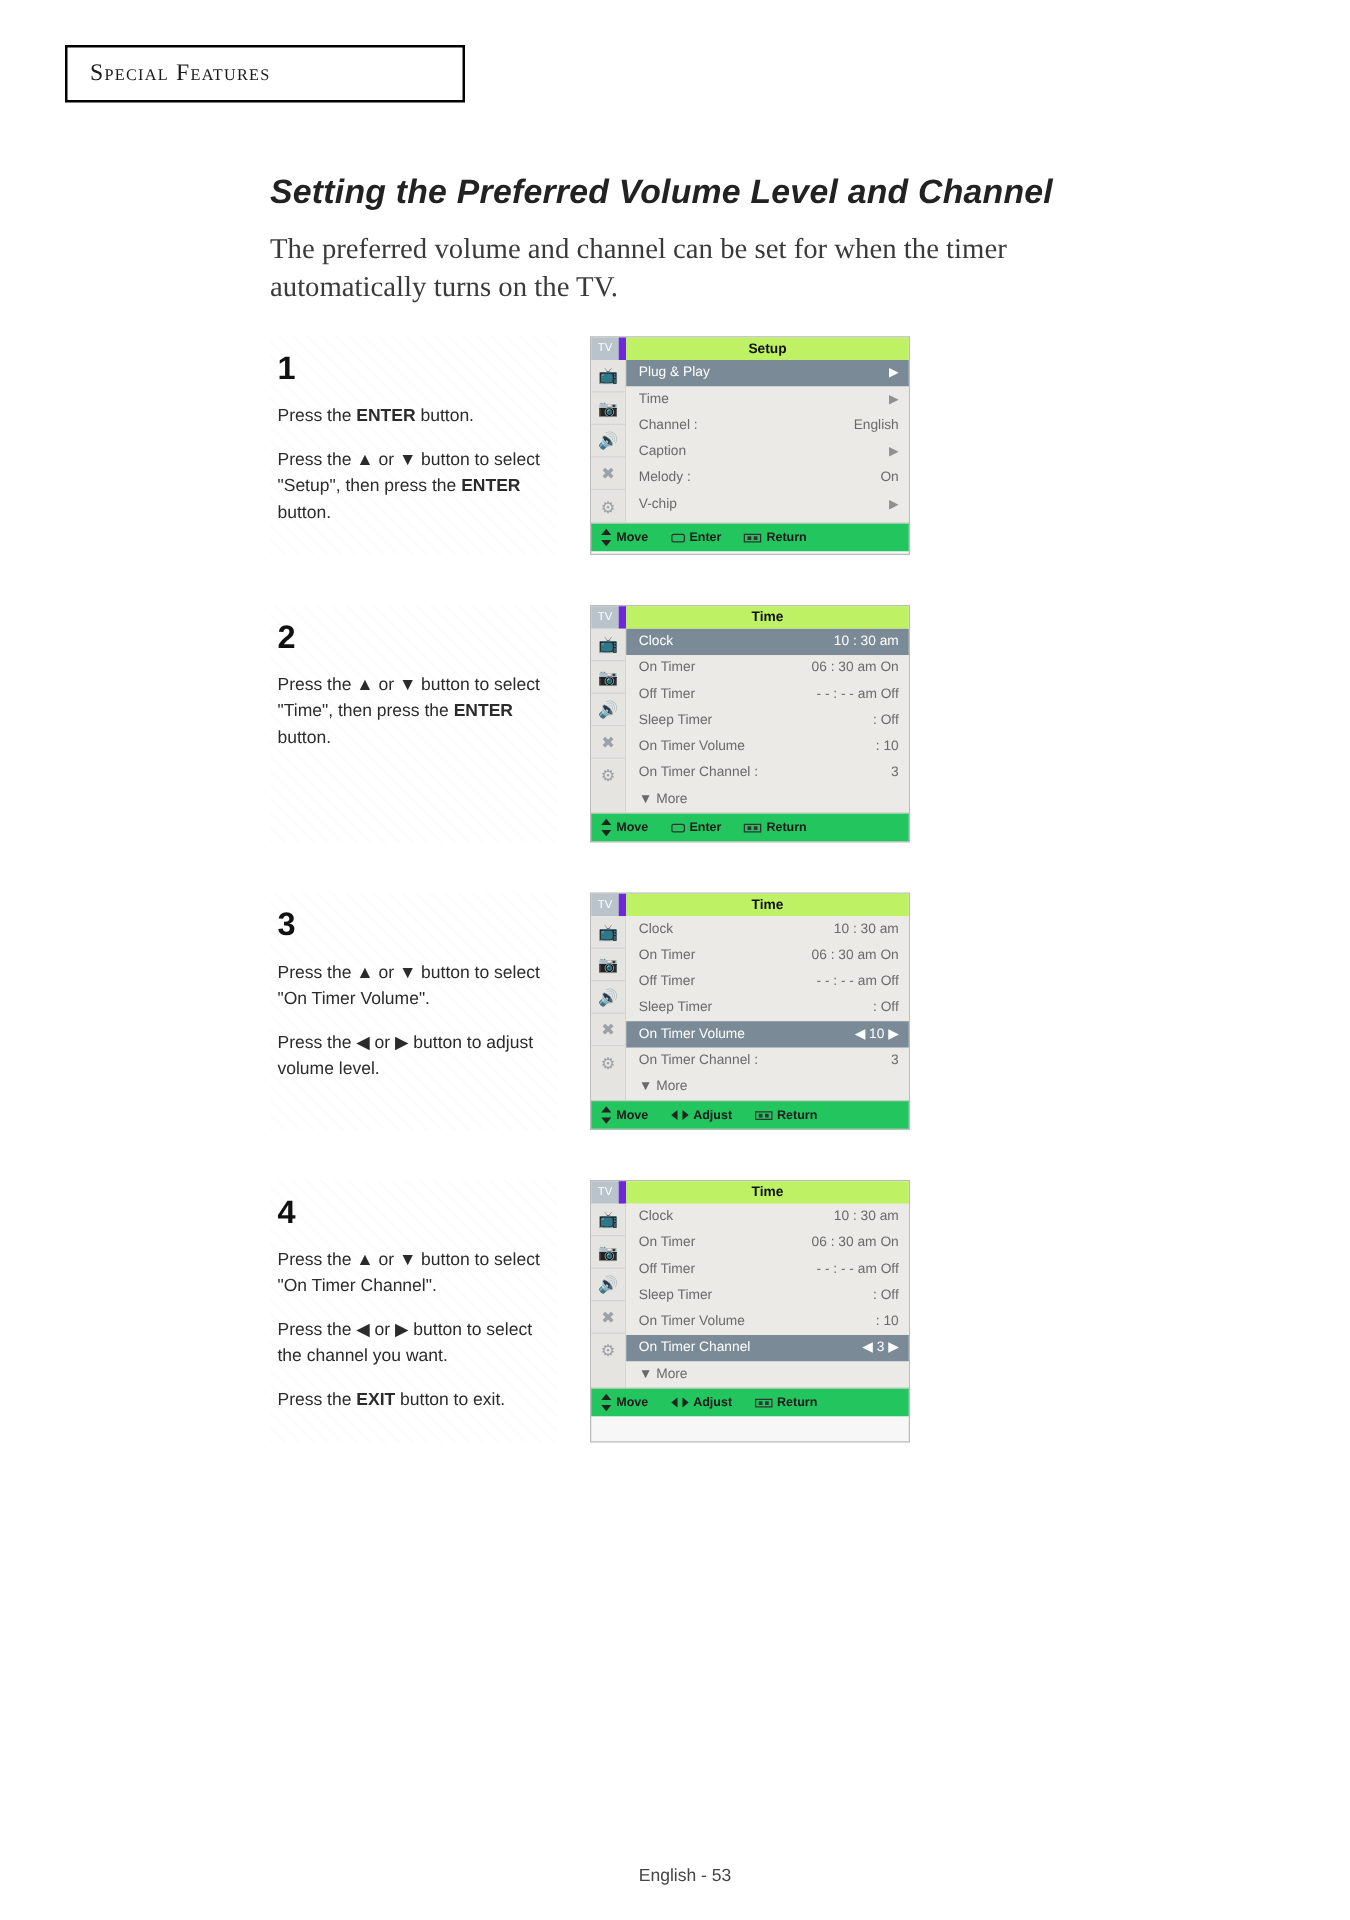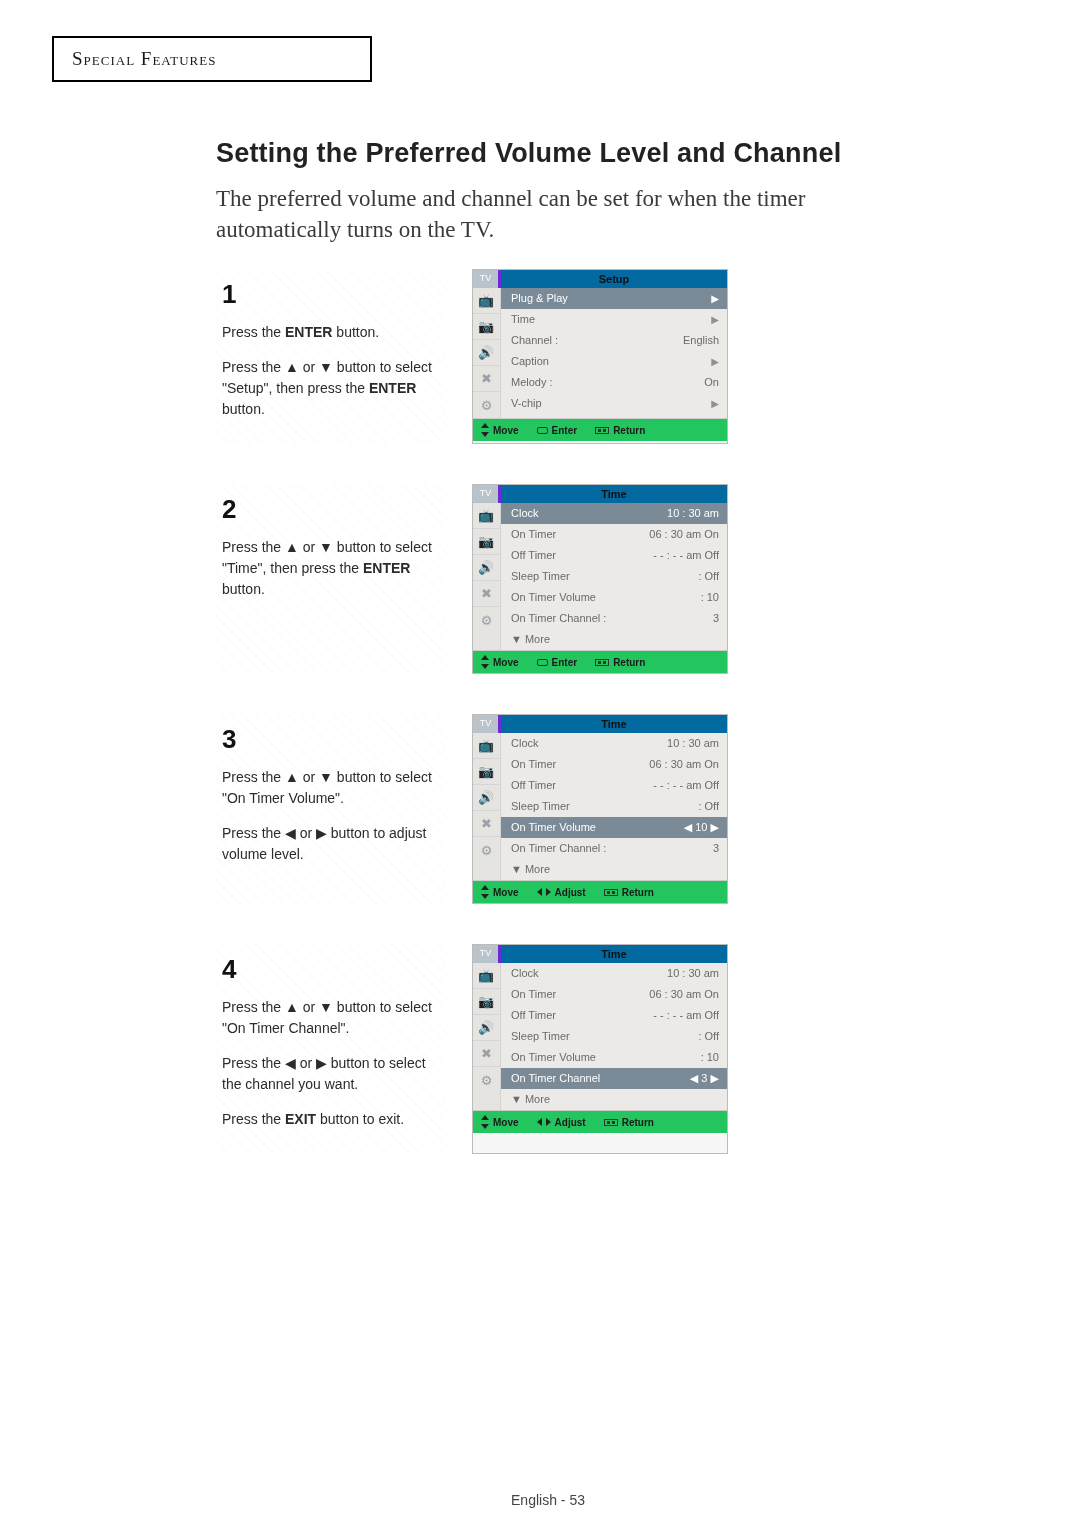--- a/index.html
+++ b/index.html
@@ -29,20 +29,21 @@
     margin-left: 164px;
     margin-top: 56px;
     max-width: 720px;
   }
   h1.heading {
     font-family: Arial, Helvetica, sans-serif;
     font-weight: 900;
     font-size: 27px;
     margin: 0 0 14px 0;
     letter-spacing: 0.2px;
+    font-style: italic;
   }
   .intro {
     font-size: 23px;
     color: #3a3a3a;
     line-height: 1.35;
     margin-bottom: 24px;
   }
 
   .step-row {
     display: flex;
@@ -82,25 +83,25 @@
   .osd-header {
     display:flex;
   }
   .osd-tv {
     width: 28px;
     background:#b8c3cc;
     color:#fff;
     font-size:9px;
     text-align:center;
     padding:3px 0;
-    border-right:3px solid #6d28d9;
+    border-right:6px solid #6d28d9;
   }
   .osd-title {
     flex:1;
-    background:#0369a1;
+    background:#bef264;
     color:#111;
     font-weight:700;
     text-align:center;
     padding:3px 0;
   }
   .osd-body {
     display:flex;
   }
   .osd-icons {
     width: 28px;

